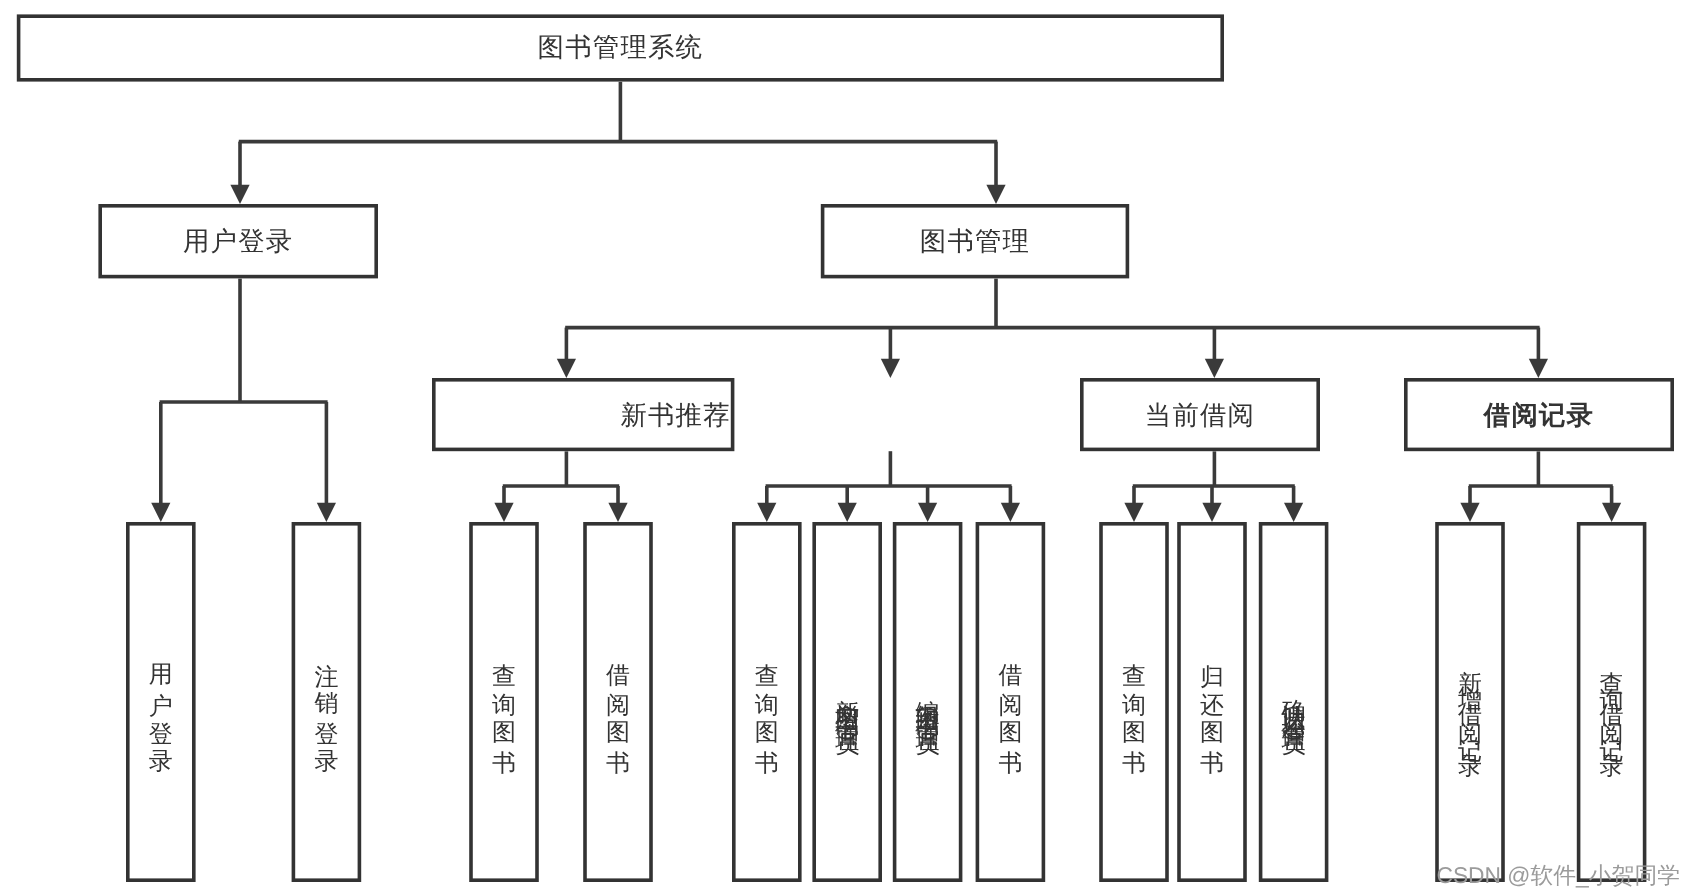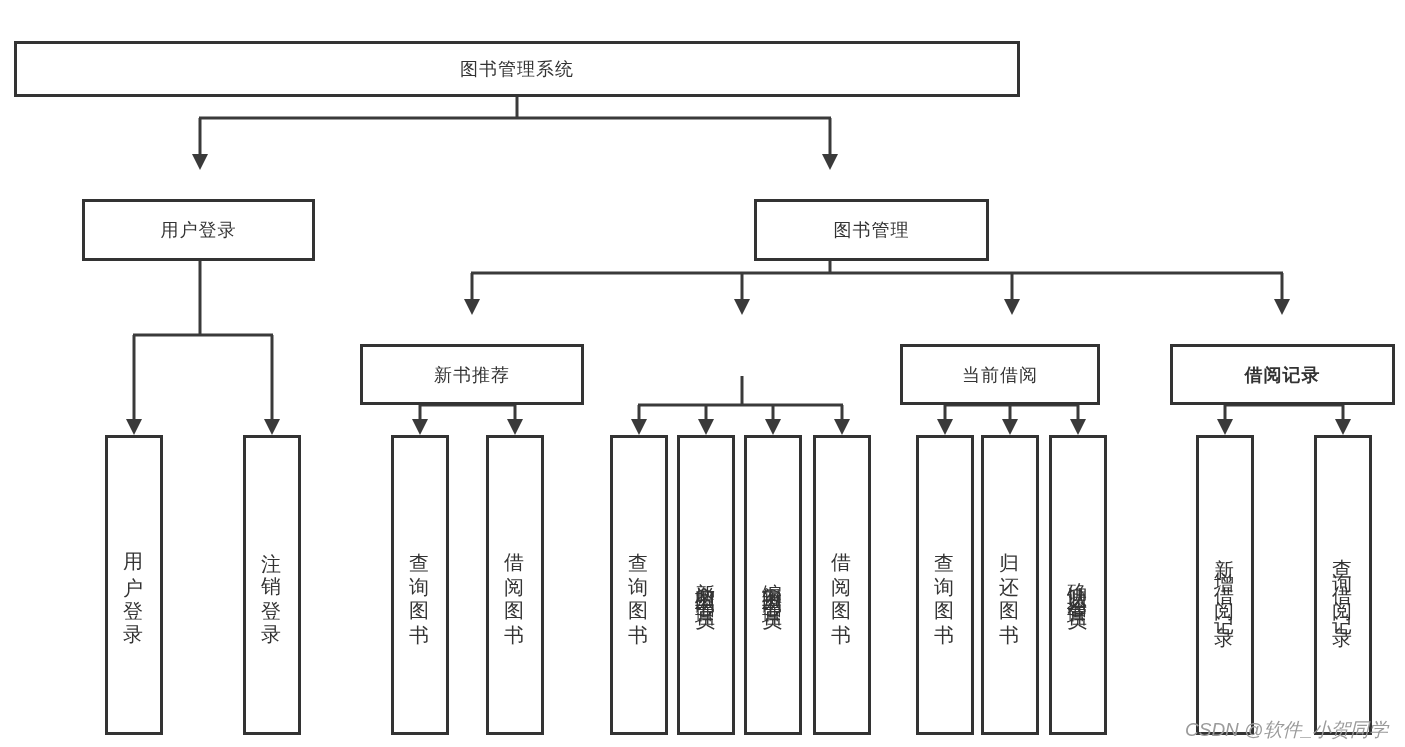--- a/index.html
+++ b/index.html
@@ -14,40 +14,39 @@
   .box{
     position:absolute;
     box-sizing:border-box;
     border:3px solid #333333;
     background:#ffffff;
     display:flex;
     align-items:center;
     justify-content:center;
     color:#333333;
   }
-  .hlabel{font-size:18px;letter-spacing:1px;margin-top:29px;}
+  .hlabel{font-size:22px;letter-spacing:1px;}
   .vbox{
     font-size:20px;
     writing-mode:vertical-rl;
     text-orientation:mixed;
   }
   .vbox span{display:block;}
   .v-loose{letter-spacing:24px;}
   .v-med{letter-spacing:14px;}
   .v-tight{letter-spacing:4px;}
   .watermark{
     position:absolute;
     left:1185px;top:717px;
     width:215px;
     font-size:19px;
     color:#9b9b9b;
-    text-align:left;
+    text-align:right;
     white-space:nowrap;
     z-index:5;
-    font-style:italic;
   }
 </style>
 </head>
 <body>
 
 <div id="stage">
 
   <svg id="connectors" width="1405" height="747" viewBox="0 0 1405 747">
     <g stroke="#3a3a3a" stroke-width="3" fill="none">
 
@@ -116,25 +115,25 @@
     </g>
   </svg>
 
   <div class="box hlabel" style="left:14px;top:12px;width:1006px;height:56px;">
     <span>图书管理系统</span>
   </div>
 
   <div class="box hlabel" style="left:82px;top:170px;width:233px;height:62px;">
     <span>用户登录</span>
   </div>
-  <div class="box hlabel" style="left:754px;top:170px;width:235px;height:62px;">
+  <div class="box hlabel" style="left:684px;top:170px;width:257px;height:62px;">
     <span>图书管理</span>
   </div>
 
-  <div class="box hlabel" style="left:360px;top:315px;width:224px;height:61px;">
+  <div class="box hlabel" style="left:360px;top:315px;width:252px;height:61px;justify-content:flex-end;">
     <span>新书推荐</span>
   </div>
   <div class="box hlabel" style="left:900px;top:315px;width:200px;height:61px;">
     <span>当前借阅</span>
   </div>
   <div class="box hlabel" style="left:1170px;top:315px;width:225px;height:61px;font-weight:bold;">
     <span>借阅记录</span>
   </div>
 
   <div class="box vbox v-loose" style="left:105px;top:435px;width:58px;height:300px;">

